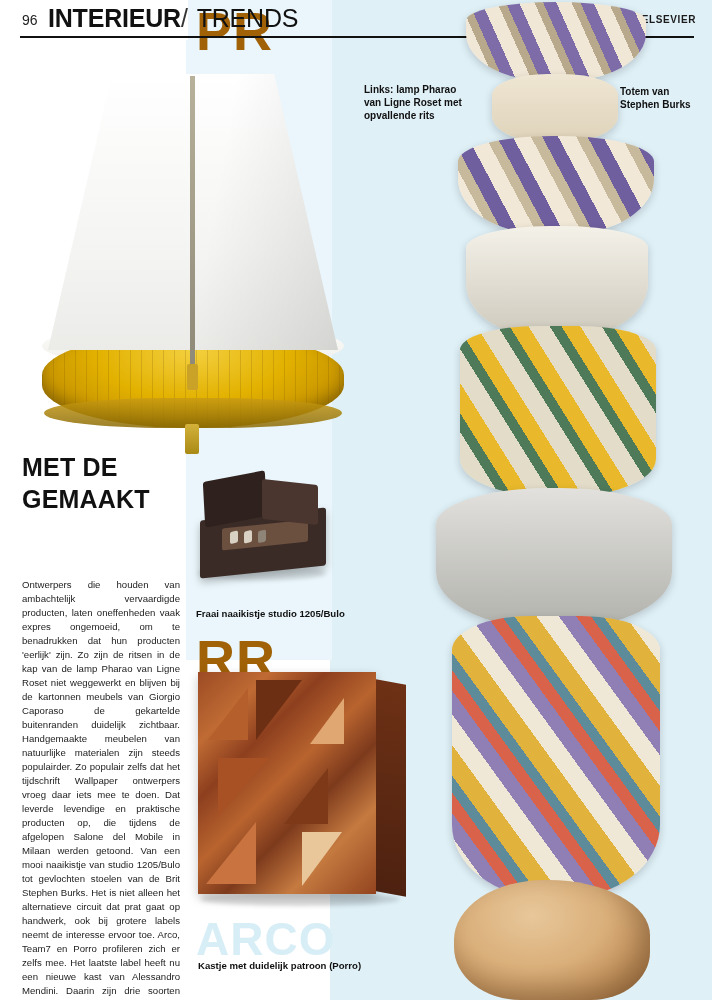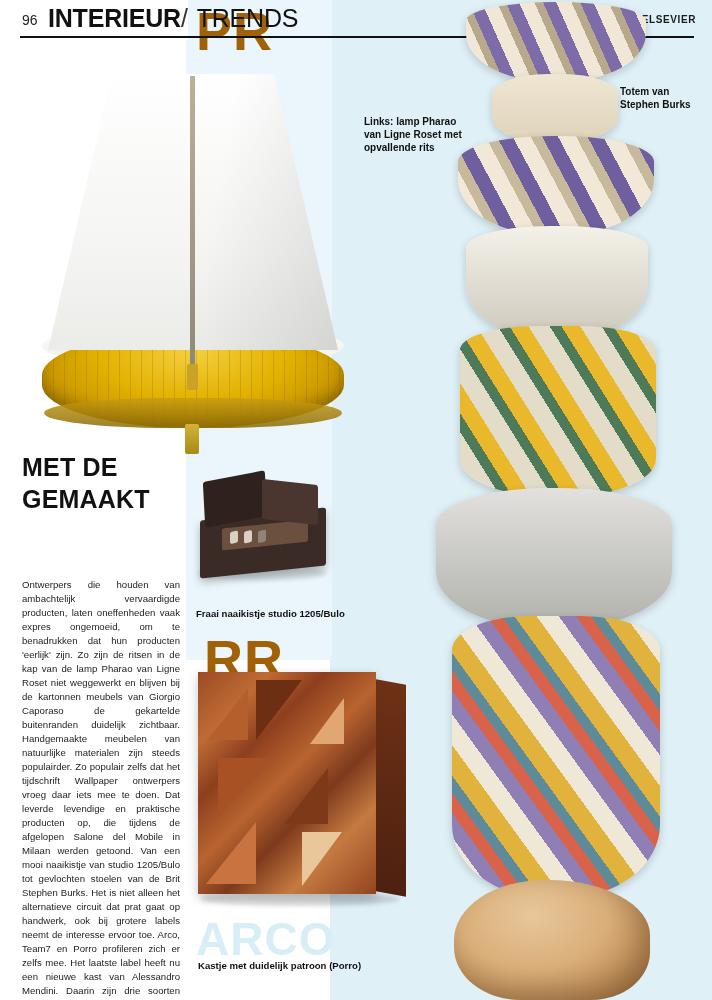--- a/index.html
+++ b/index.html
@@ -45,21 +45,21 @@
   }
   .ghost-text {
     position: absolute;
     font-family: "Liberation Sans", sans-serif;
     font-weight: bold;
     color: #a16207;
     letter-spacing: 1px;
     user-select: none;
   }
   .ghost-1 { left: 196px; top: 0px; font-size: 54px; }
-  .ghost-2 { left: 196px; top: 628px; font-size: 54px; margin-left: 8px; }
+  .ghost-2 { left: 196px; top: 628px; font-size: 54px; }
   .ghost-3 { left: 196px; top: 912px; font-size: 46px; color: #d8eef7;}
 
   
   .header {
     position: absolute;
     left: 0;
     top: 0;
     width: 712px;
     height: 40px;
     text-align: right;
@@ -307,21 +307,21 @@
 
   
   .cap {
     position: absolute;
     font-family: "Liberation Sans", sans-serif;
     font-weight: bold;
     color: #111;
     line-height: 1.28;
   }
 
-  .cap-links { left: 364px; top: 84px; width: 112px; font-size: 10px; margin-top: 32px; }
+  .cap-links { left: 364px; top: 84px; width: 112px; font-size: 10px; }
   .cap-totem { left: 620px; top: 86px; width: 80px; font-size: 10px; }
   .cap-sewbox { left: 196px; top: 608px; width: 200px; font-size: 9.6px; }
   .cap-cabinet { left: 198px; top: 960px; width: 210px; font-size: 9.6px; }
 
   
   .headline {
     position: absolute;
     left: 22px;
     top: 452px;
     width: 180px;

